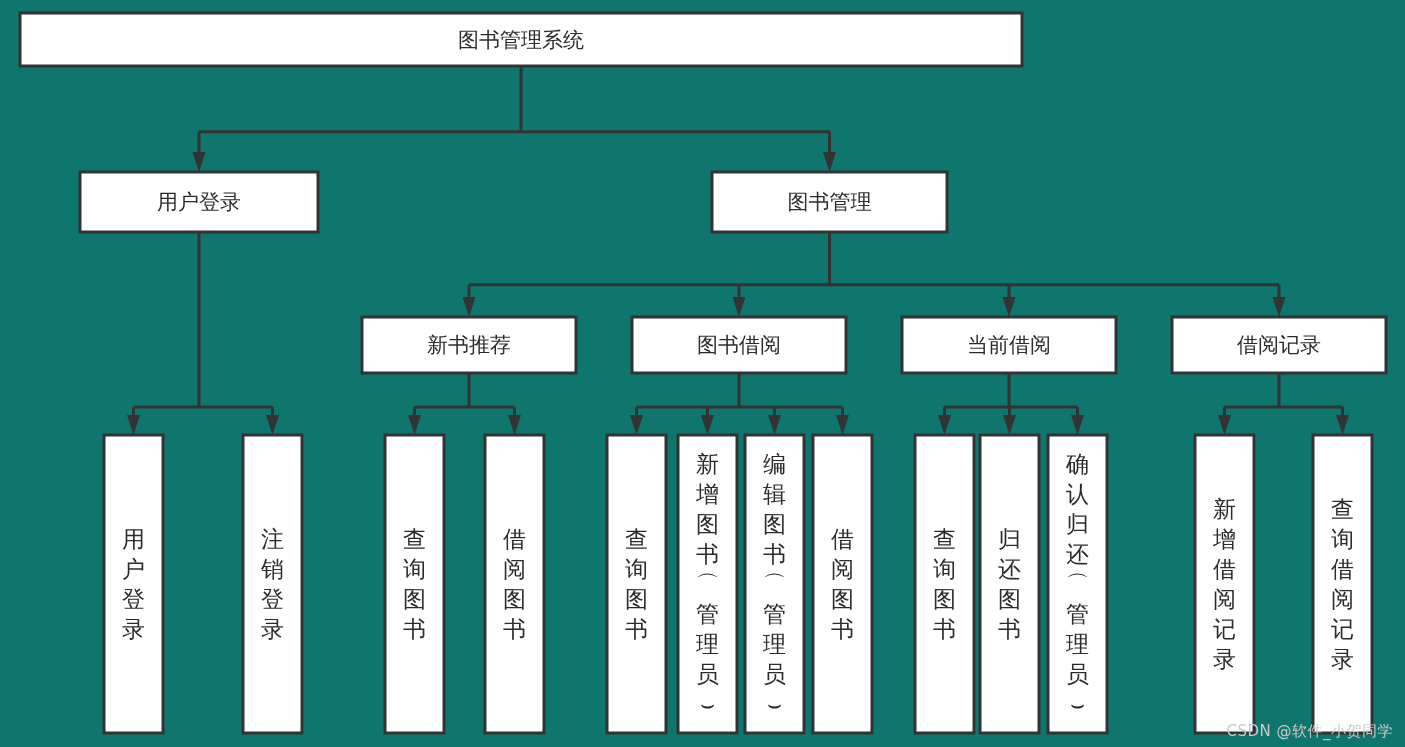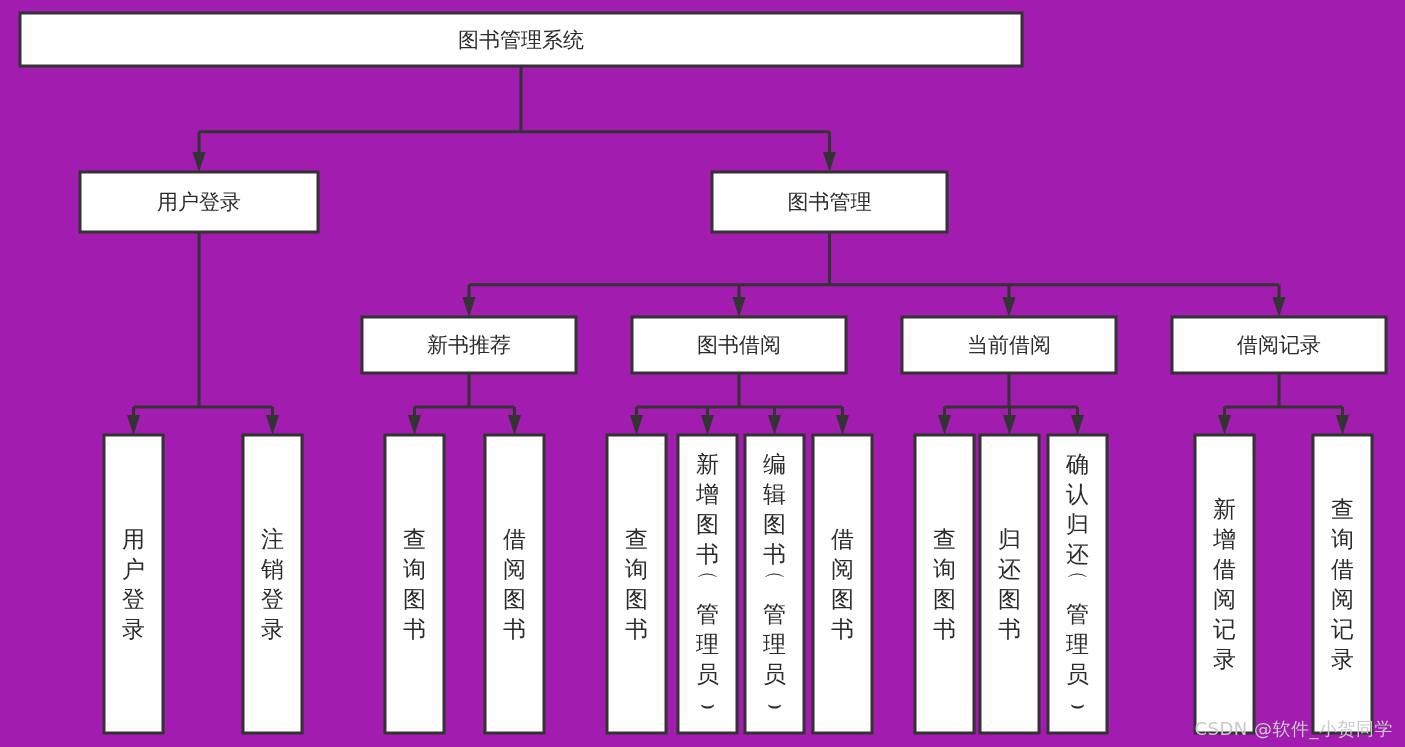--- a/index.html
+++ b/index.html
@@ -8,21 +8,21 @@
     padding: 0;
     background: #ffffff;
   }
   body {
     font-family: "DejaVu Sans", "Liberation Sans", sans-serif;
   }
   #diagram-root {
     position: relative;
     width: 1405px;
     height: 747px;
-    background: #a21caf;
+    background: #0f766e;
     overflow: hidden;
   }
   svg#flowchart {
     position: absolute;
     left: 0;
     top: 0;
     width: 1405px;
     height: 747px;
     display: block;
   }
@@ -52,21 +52,21 @@
     font-family: "DejaVu Sans", "Liberation Sans", sans-serif;
     font-size: 23px;
     fill: #2b2b2b;
     text-anchor: middle;
   }
   .watermark {
     position: absolute;
     right: 12px;
     bottom: 6px;
     font-family: "DejaVu Sans", "Liberation Sans", sans-serif;
-    font-size: 18px;
+    font-size: 15px;
     color: #c9c9c9;
     letter-spacing: 0.5px;
     white-space: nowrap;
     pointer-events: none;
   }
 </style>
 </head>
 <body>
 
 <div id="diagram-root">

